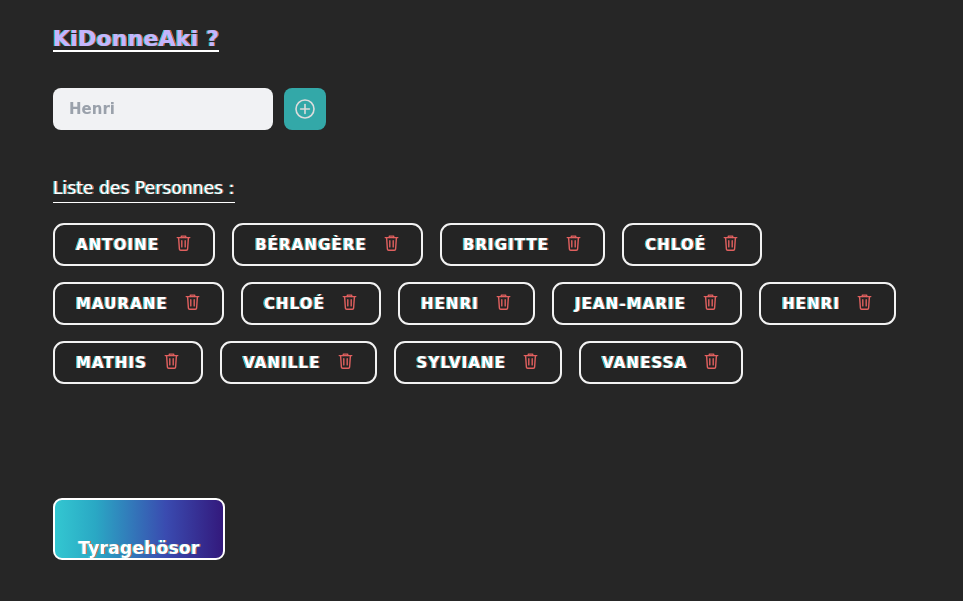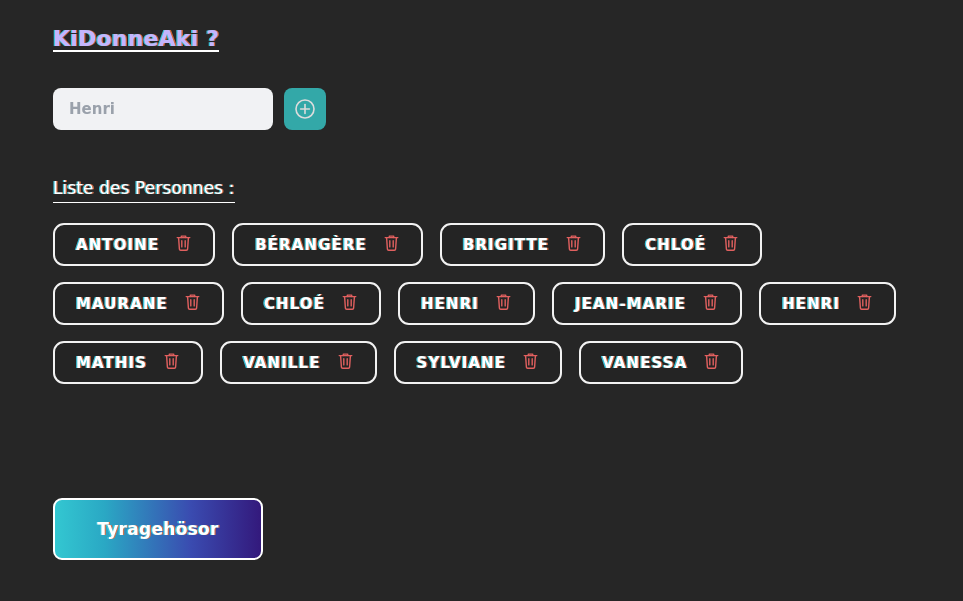--- a/index.html
+++ b/index.html
@@ -126,28 +126,28 @@
     display: block;
     flex: 0 0 auto;
     cursor: pointer;
   }
 
   
   .draw-btn {
     position: absolute;
     left: 53px;
     top: 498px;
-    width: 210px;
+    width: 172px;
     height: 62px;
     box-sizing: border-box;
     border: 2px solid #ffffff;
     border-radius: 9px;
     background: linear-gradient(90deg, #33c7d1 0%, #2aa8c4 24%, #3a4bb0 66%, #33197c 100%);
     display: flex;
-    align-items: center;
+    align-items: flex-end;
     justify-content: center;
     cursor: pointer;
     padding: 0;
     font-family: "DejaVu Sans", "Liberation Sans", sans-serif;
   }
   .draw-btn-label {
     font-size: 17px;
     font-weight: bold;
     color: #ffffff;
     letter-spacing: 0.3px;

